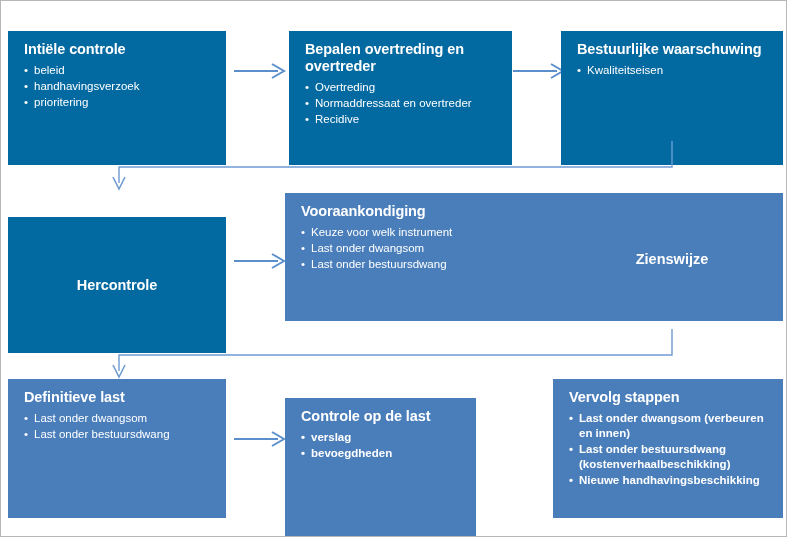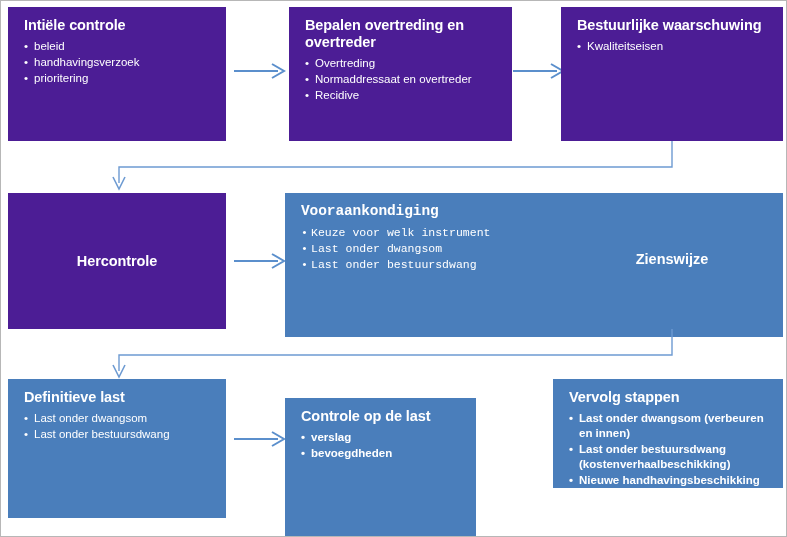--- a/index.html
+++ b/index.html
@@ -16,21 +16,21 @@
     border:1px solid #b7b7b7;
     overflow:hidden;
   }
   .box{
     position:absolute;
     box-sizing:border-box;
     color:#ffffff;
     padding:10px 14px 10px 16px;
     overflow:hidden;
   }
-  .box.dark{ background:#4c1d95; }
+  .box.dark{ background:#0369a1;margin-top:24px; }
   .box.light{ background:#4A7EBB; }
   .box .title{
     font-weight:bold;
     font-size:14.5px;
     line-height:17px;
     margin:0 0 5px 0;
     letter-spacing:-0.1px;
   }
   .box ul{
     list-style:none;
@@ -131,21 +131,21 @@
     <div class="title">Hercontrole</div>
   </div>
 
   <div class="arrow" style="left:233px; top:250px; width:52px;">
     <svg width="52" height="20" viewBox="0 0 52 20">
       <line x1="0" y1="10" x2="44" y2="10" stroke="#5B8FCC" stroke-width="2"></line>
       <polyline points="38,3 50,10 38,17" fill="none" stroke="#5B8FCC" stroke-width="2"></polyline>
     </svg>
   </div>
 
-  <div class="box light" style="left:284px; top:192px; width:498px; height:144px;font-family:Liberation Mono, monospace;">
+  <div class="box light" style="left:284px; top:192px; width:498px; height:128px;">
     <div class="title">Vooraankondiging</div>
     <ul>
       <li>Keuze voor welk instrument</li>
       <li>Last onder dwangsom</li>
       <li>Last onder bestuursdwang</li>
     </ul>
   </div>
 
   <div class="band-label" style="left:560px; top:250px; width:222px;">
     <span>Zienswijze</span>
@@ -174,21 +174,21 @@
   </div>
 
   <div class="box light boldlist" style="left:284px; top:378px; width:191px; height:139px;margin-top:19px;">
     <div class="title">Controle op de last</div>
     <ul>
       <li>verslag</li>
       <li>bevoegdheden</li>
     </ul>
   </div>
 
-  <div class="box light boldlist" style="left:552px; top:378px; width:230px; height:109px;">
+  <div class="box light boldlist" style="left:552px; top:378px; width:230px; height:139px;">
     <div class="title">Vervolg stappen</div>
     <ul>
       <li>Last onder dwangsom (verbeuren en innen)</li>
       <li>Last onder bestuursdwang (kostenverhaalbeschikking)</li>
       <li>Nieuwe handhavingsbeschikking</li>
     </ul>
   </div>
 
 </div>
 

